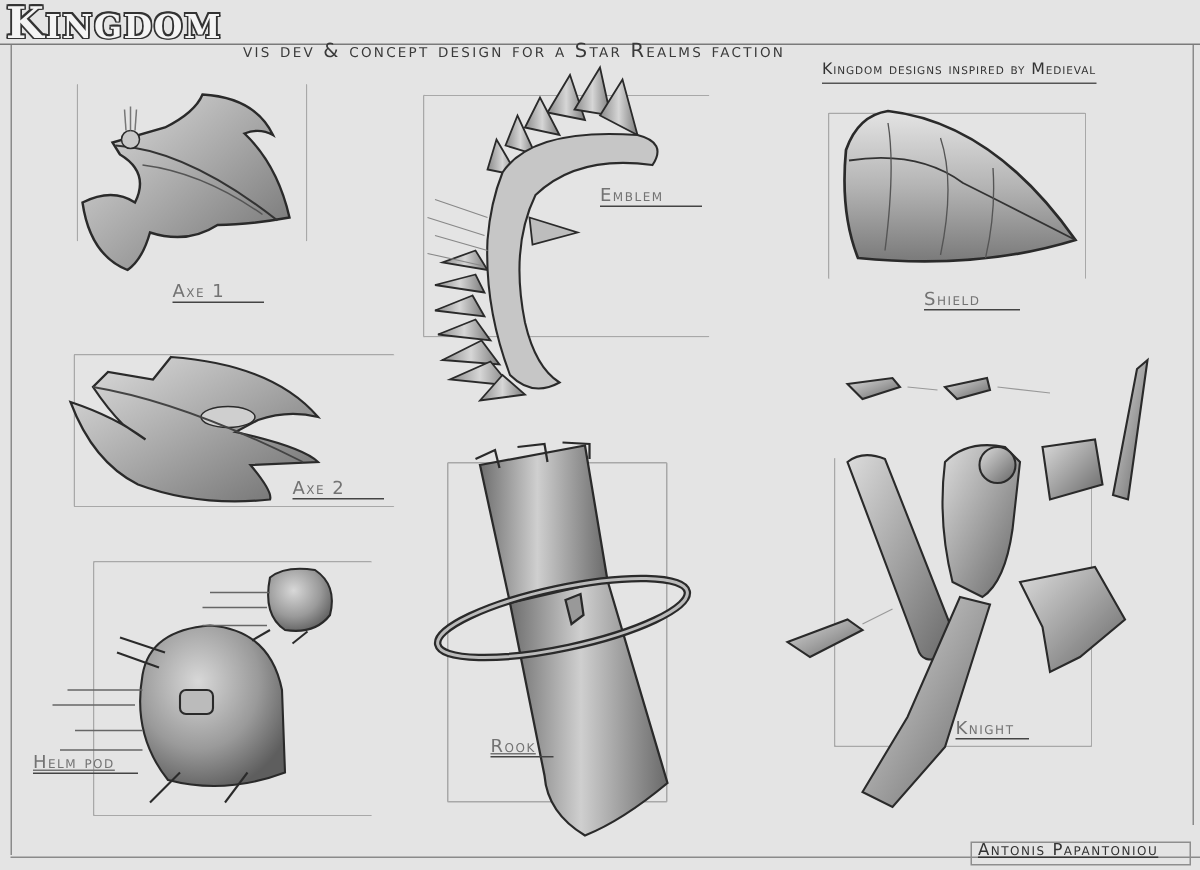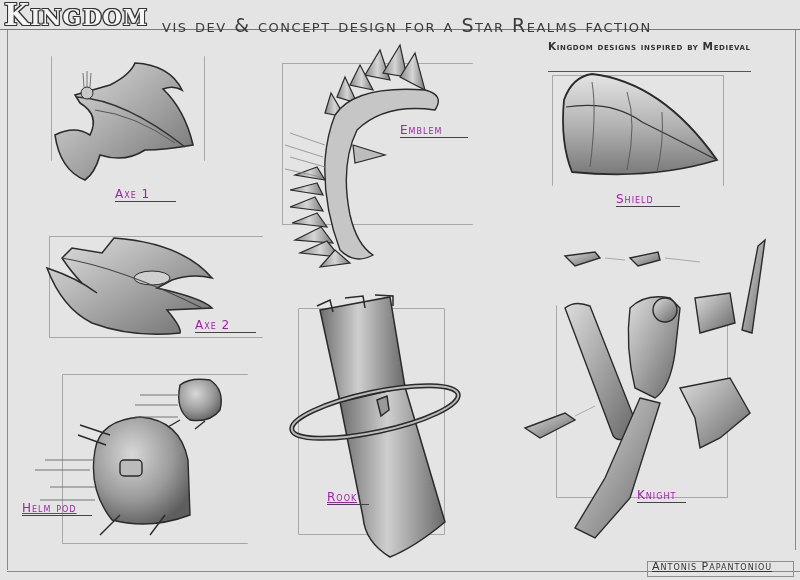--- a/index.html
+++ b/index.html
@@ -5,24 +5,24 @@
   html,body{margin:0;padding:0;}
   body{width:800px;height:580px;background:#e4e4e4;position:relative;overflow:hidden;font-family:"DejaVu Sans",sans-serif;color:#2a2a2a;}
   .abs{position:absolute;}
   .frame-left{left:7px;top:30px;width:1px;height:540px;background:#8a8a8a;}
   .frame-bottom{left:7px;top:571px;width:793px;height:1px;background:#8a8a8a;}
   .frame-right{left:795px;top:30px;width:1px;height:520px;background:#8a8a8a;}
   .title-rule{left:0;top:29px;width:800px;height:1px;background:#7a7a7a;}
   .title{left:4px;top:-2px;font-family:"DejaVu Serif",serif;font-size:29px;font-weight:bold;color:#f4f4f4;letter-spacing:1px;
     text-shadow:-1px -1px 0 #333,1px -1px 0 #333,-1px 1px 0 #333,1px 1px 0 #333,0 1px 0 #333,0 -1px 0 #333,1px 0 0 #333,-1px 0 0 #333;}
   .title .small{font-size:22px;}
-  .subtitle{left:162px;top:14px;font-size:19px;color:#3a3a3a;letter-spacing:1.5px;font-variant:small-caps;text-align:right;}
+  .subtitle{left:162px;top:27px;font-size:13px;color:#3a3a3a;letter-spacing:1.5px;font-variant:small-caps;text-align:right;}
   .note{left:548px;top:38px;width:240px;font-size:10.5px;color:#333;letter-spacing:0.6px;line-height:17px;font-variant:small-caps;}
-  .note div{border-bottom:1px solid #555;display:inline-block;padding-bottom:16px;font-weight:bold;}
-  .label{font-size:12px;color:#a21caf;letter-spacing:1px;font-variant:small-caps;border-bottom:1px solid #444;padding-right:26px;}
+  .note div{border-bottom:1px solid #555;display:inline-block;padding-bottom:0;}
+  .label{font-size:12px;color:#737373;letter-spacing:1px;font-variant:small-caps;border-bottom:1px solid #444;padding-right:26px;}
   .guide{position:absolute;border:1px solid #a8a8a8;border-radius:1px;}
   .sig-box{left:647px;top:561px;width:145px;height:14px;border:1px solid #8e8e8e;}
   .sig{left:652px;top:560px;font-size:11px;color:#333;letter-spacing:1px;font-variant:small-caps;text-decoration:underline;}
   svg{position:absolute;overflow:visible;}
 </style>
 </head>
 <body>
 
 <div class="abs title-rule"></div>
 <div class="abs frame-left"></div>
@@ -186,16 +186,16 @@
     <path d="M45 18 L75 14 L80 20 L55 28 Z"></path>
       <path d="M110 20 L138 14 L140 22 L118 28 Z"></path>
     <path d="M5 190 L45 175 L55 182 L20 200 Z"></path>
   </g>
   <g stroke="#999" stroke-width="0.8">
       <line x1="85" y1="20" x2="105" y2="22"></line>
       <line x1="145" y1="20" x2="180" y2="24"></line>
       <line x1="55" y1="178" x2="75" y2="168"></line>
     </g>
 </svg>
-<div class="abs label" style="left:637px;top:488px;padding-right:10px;">Knight</div>
+<div class="abs label" style="left:637px;top:478px;padding-right:10px;">Knight</div>
 
 <div class="abs sig-box"></div>
 <div class="abs sig">Antonis Papantoniou</div>
 
 </body></html>

